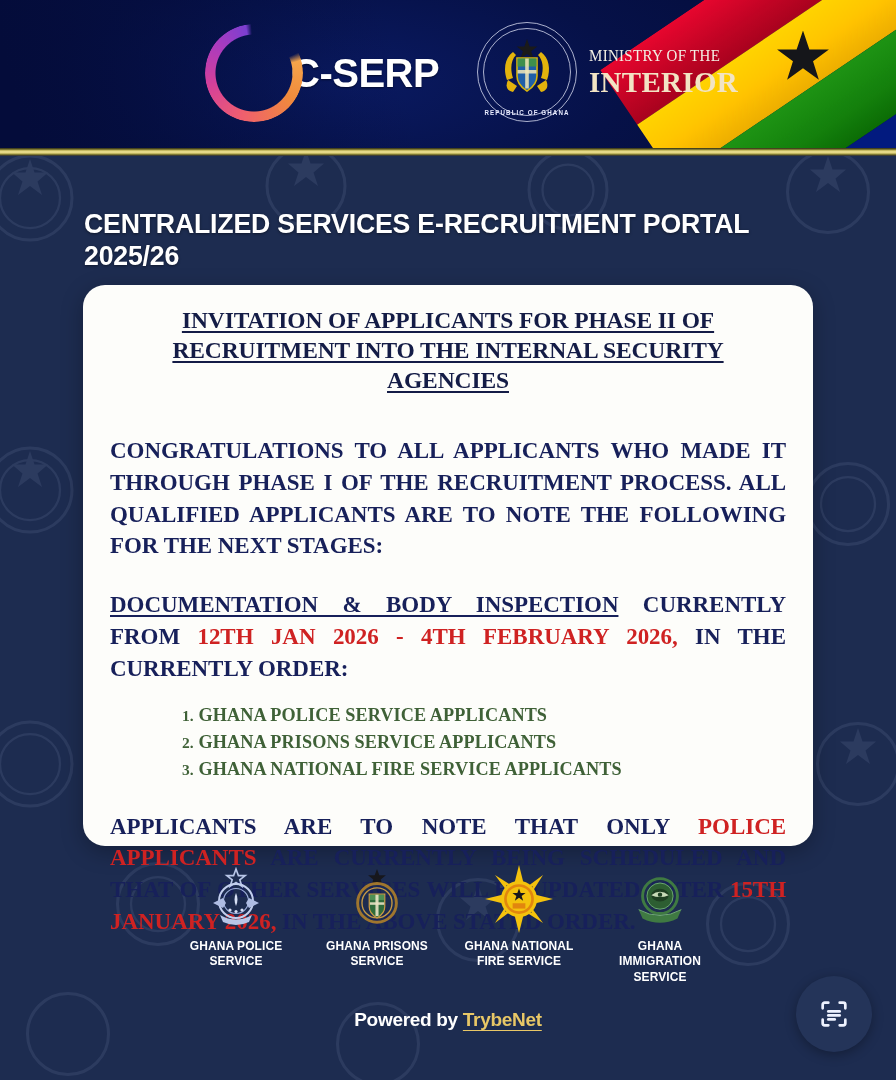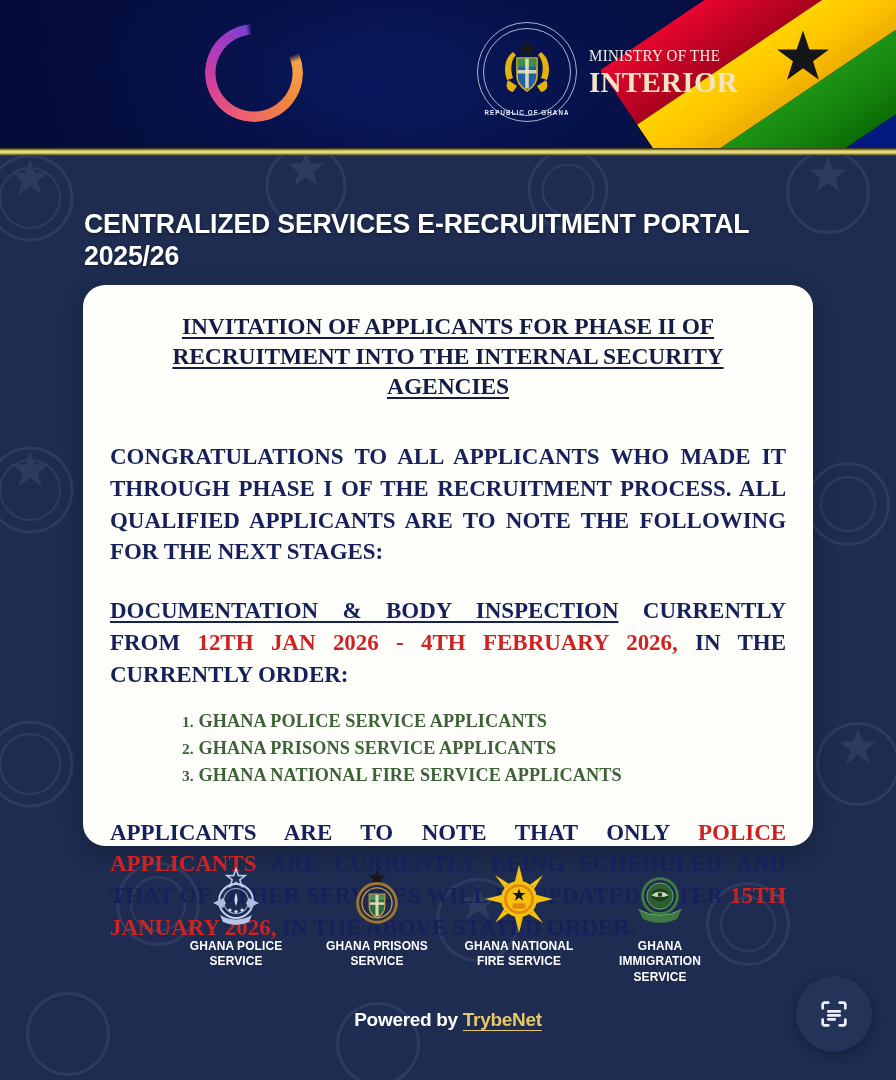--- a/index.html
+++ b/index.html
@@ -170,21 +170,21 @@
     text-shadow: 0 1px 3px rgba(0,0,0,0.45);
   }
 
   
   .card {
     position: absolute;
     left: 83px; top: 129px;
     width: 730px; height: 561px;
     background: #fdfdfa;
     border-radius: 22px;
-    padding: 26px 27px 20px 27px;
+    padding: 20px 27px 20px 27px;
     box-shadow: 0 6px 22px rgba(0,0,0,0.28);
   }
 
   .card-head {
     text-align: center;
     font-family: "Liberation Serif", serif;
     font-weight: bold;
     font-size: 23.5px;
     line-height: 1.28;
     color: #141c46;
@@ -297,20 +297,21 @@
             <path d="M13 44 C10 50 12 55 18 56 L22 50 Z"></path>
             <path d="M51 44 C54 50 52 55 46 56 L42 50 Z"></path>
           </g>
           <path d="M22 22 h20 v18 c0 9 -7 13 -10 15 c-3 -2 -10 -6 -10 -15 Z" fill="#1f5fa8" stroke="#d9b40b" stroke-width="1.6"></path>
           <path d="M22 22 h20 v18 c0 9 -7 13 -10 15 c-3 -2 -10 -6 -10 -15 Z" fill="none" stroke="#e8c223" stroke-width="1.2"></path>
           <path d="M22.6 22.6 h18.8 v8 h-18.8 z" fill="#3e8f4c"></path>
           <path d="M30.2 22.6 h3.6 v30 h-3.6 z" fill="#f3e9b8" opacity="0.85"></path>
           <path d="M22.6 34 h18.8 v3.4 h-18.8 z" fill="#f3e9b8" opacity="0.85"></path>
         </svg>
       </div>
+      <div class="cserp-text">C-SERP</div>
     </div>
 
     <div class="moi">
       <div class="moi-seal">
         <div class="ring-o"></div>
         <div class="ring-i"></div>
         <svg class="arms coat" viewBox="0 0 64 64">
           <polygon points="32,3 34.6,10.4 42.4,10.4 36.1,15.2 38.6,22.6 32,18 25.4,22.6 27.9,15.2 21.6,10.4 29.4,10.4" fill="#1a1a1a"></polygon>
           <g fill="#e3b30c">
             <path d="M18 16 C10 22 8 33 12 44 L18 42 C15 33 16 24 21 19 Z"></path>

